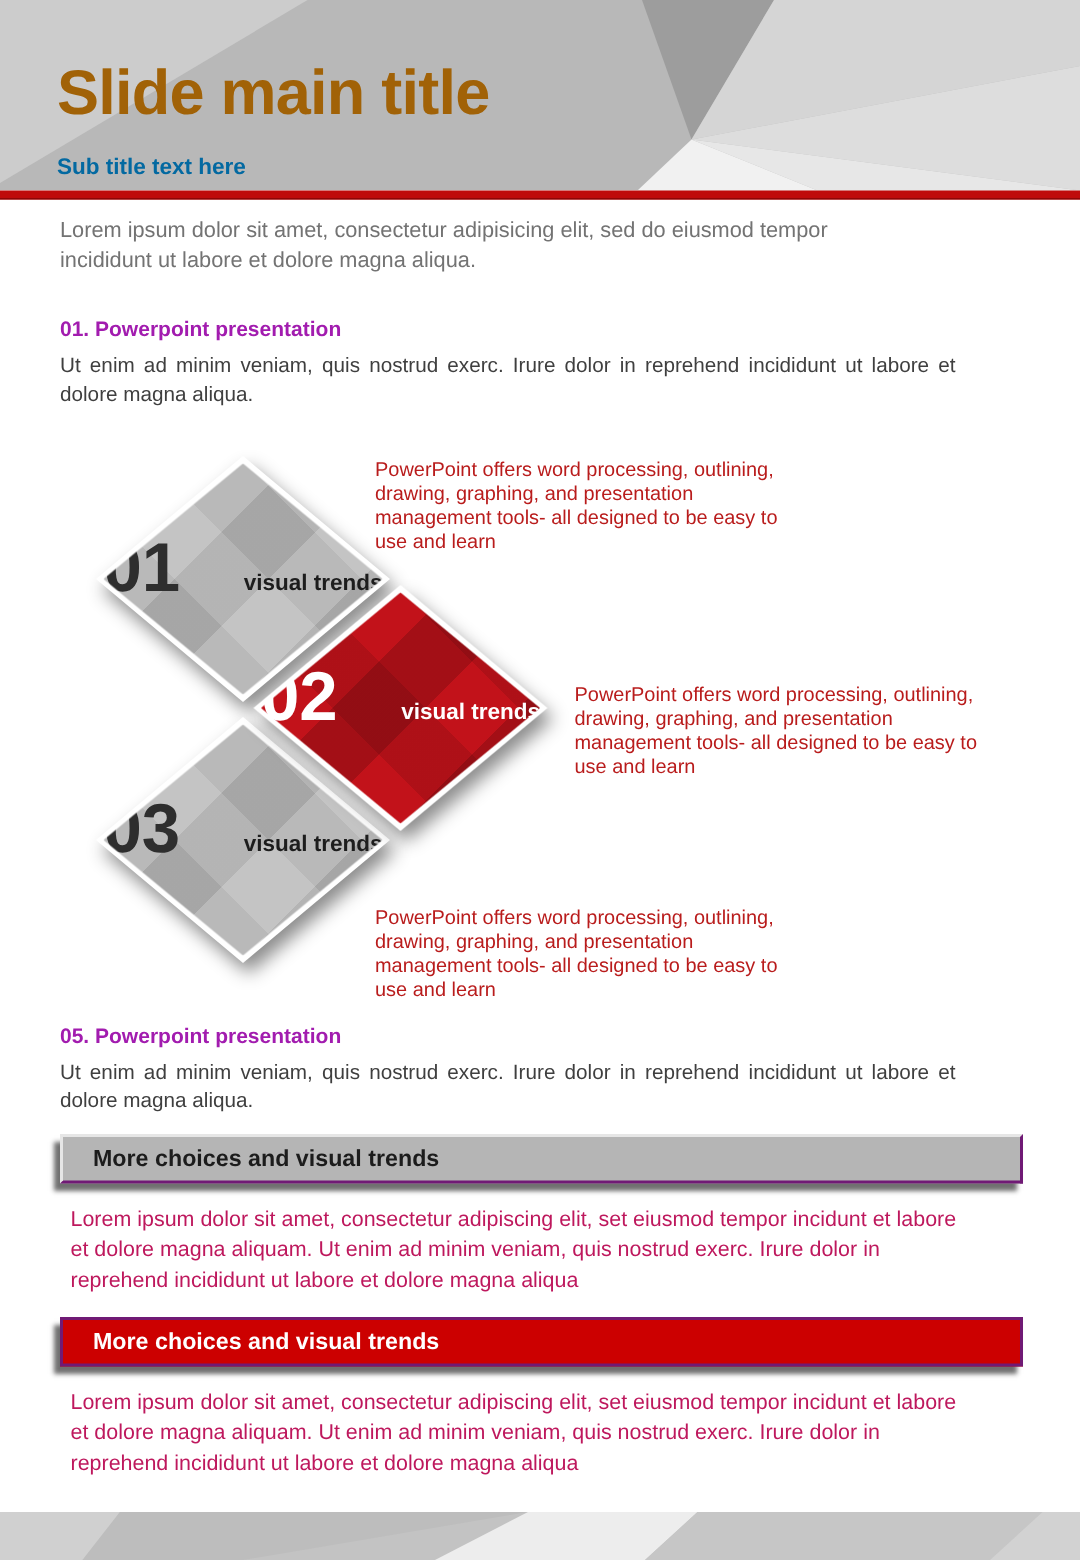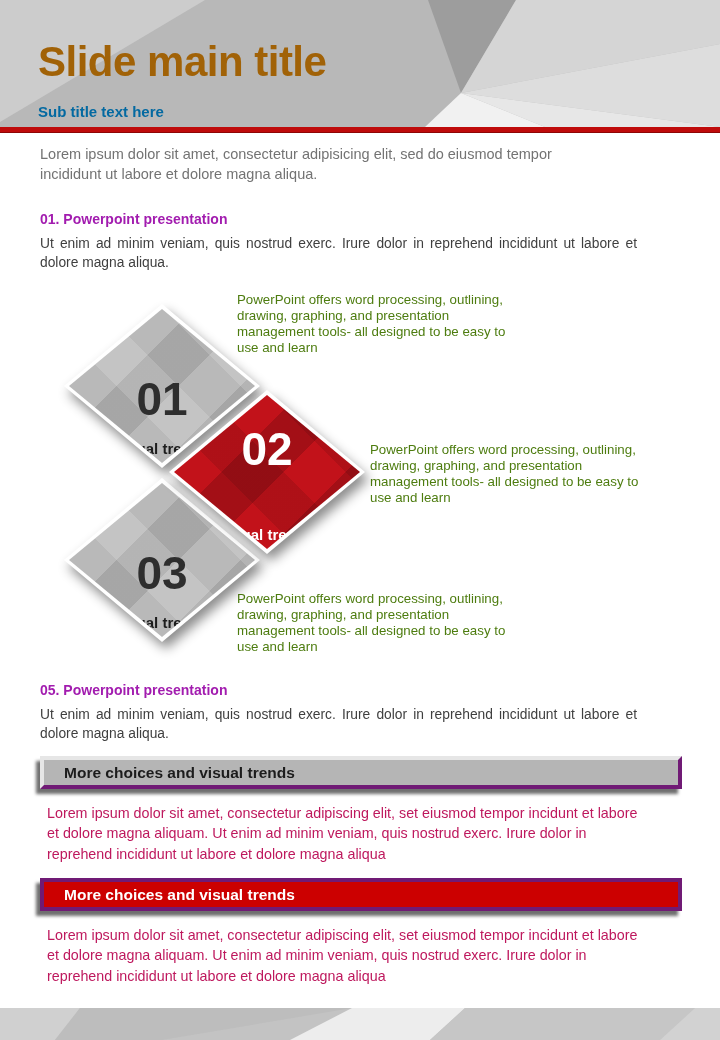--- a/index.html
+++ b/index.html
@@ -39,52 +39,52 @@
   .dw1{left:64px;top:304px;z-index:1;}
   .dw2{left:169px;top:390px;z-index:3;}
   .dw3{left:64px;top:478px;z-index:2;}
   .diamond-outer{
     position:absolute;inset:0;background:#ffffff;
     clip-path:polygon(50% 0,100% 50%,50% 100%,0 50%);
   }
   .diamond-inner{
     position:absolute;left:5px;top:5px;right:5px;bottom:5px;
     clip-path:polygon(50% 0,100% 50%,50% 100%,0 50%);
-    display:flex;flex-direction:column;align-items:center;justify-content:flex-end;
+    display:flex;flex-direction:row;align-items:center;justify-content:space-between;
     transform:translateZ(0);
   }
   .diamond-inner.gray{
     background-color:#b9b9b9;
     background-image:
       repeating-linear-gradient(45deg, rgba(255,255,255,0.16) 0px, rgba(255,255,255,0.16) 44px, rgba(0,0,0,0) 44px, rgba(0,0,0,0) 88px),
       repeating-linear-gradient(135deg, rgba(0,0,0,0.10) 0px, rgba(0,0,0,0.10) 44px, rgba(0,0,0,0) 44px, rgba(0,0,0,0) 88px);
   }
   .diamond-inner.red{
     background-color:#c2121a;
     background-image:
       repeating-linear-gradient(45deg, rgba(0,0,0,0.10) 0px, rgba(0,0,0,0.10) 44px, rgba(0,0,0,0) 44px, rgba(0,0,0,0) 88px),
       repeating-linear-gradient(135deg, rgba(0,0,0,0.16) 0px, rgba(0,0,0,0.16) 44px, rgba(0,0,0,0) 44px, rgba(0,0,0,0) 88px);
     gap: 36px;
   }
   .diamond-number{font-size:46px;font-weight:bold;line-height:1;color:#2e2e2e;transform:translateY(-8px);}
   .diamond-label{font-size:15px;font-weight:bold;color:#1d1d1d;margin-top:16px;transform:translateY(-6px);}
   .diamond-inner.red .diamond-number,.diamond-inner.red .diamond-label{color:#ffffff;}
   .diamond-desc{
-    position:absolute;width:292px;margin:0;
-    font-size:13.3px;line-height:16px;color:#4d7c0f;
+    position:absolute;width:292px;margin:13px;
+    font-size:13.3px;line-height:16px;color:#b91c1c;
   }
   .desc1{left:237px;top:292px;}
   .desc2{left:370px;top:442px;}
   .desc3{left:237px;top:591px;}
   
   .banner{
     position:absolute;left:40px;width:642px;height:33px;
     display:flex;align-items:center;padding-left:20px;box-sizing:border-box;
     font-size:15.5px;font-weight:bold;
-    border:4px solid #701a75;
+    border:2px solid #701a75;
     box-shadow:-4px 5px 3px rgba(35,35,35,0.65);
   }
   .banner.gray{top:756px;background:#b5b5b5;color:#1c1c1c;border-top-color:#e6e6e6;border-left-color:#e6e6e6;}
   .banner.red{top:878px;background:#cc0000;color:#ffffff;}
   .banner-body{
     position:absolute;left:47px;width:600px;margin:0;
     font-size:14.3px;line-height:1.42;color:#be185d;
   }
   .bb1{top:803px;}
   .bb2{top:925px;}

